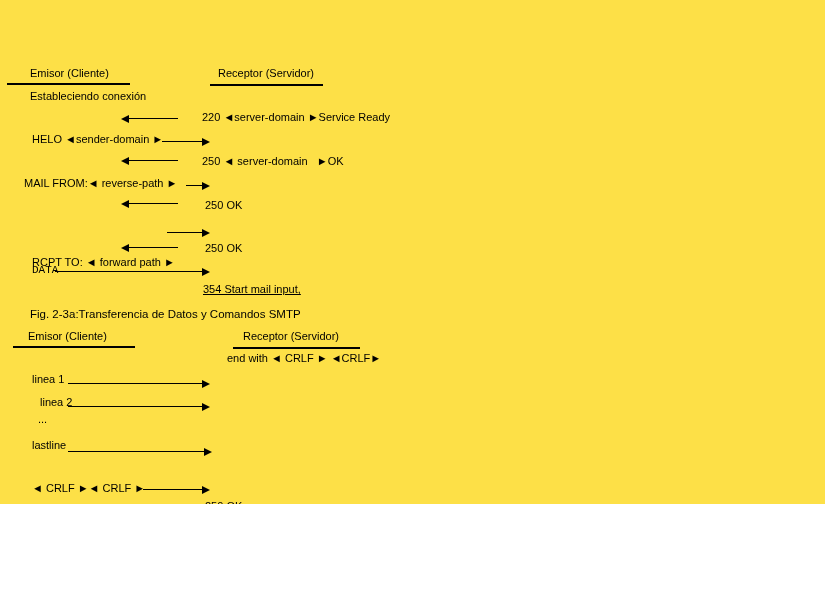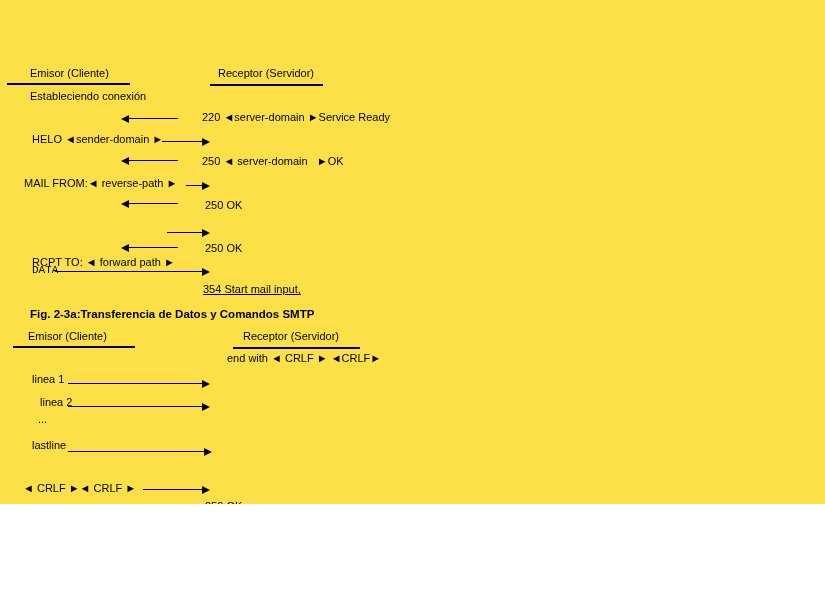--- a/index.html
+++ b/index.html
@@ -13,21 +13,21 @@
     overflow:hidden;
   }
   .lbl{
     position:absolute;
     white-space:pre;
     line-height:13px;
   }
   .caption{
     position:absolute;
     white-space:pre;
-    font-weight:bold;
+    font-weight:normal;
     font-size:11.5px;
     line-height:14px;
   }
   .rule{
     position:absolute;
     height:2px;
     background:#000000;
   }
   .arr{
     position:absolute;
@@ -111,21 +111,21 @@
   <div class="arr right" style="left:68px;top:383px;width:140px;"></div>
 
   <span class="lbl" style="left:32px;top:396px;padding-left:8px;">linea 2</span>
   <div class="arr right" style="left:68px;top:406px;width:140px;"></div>
 
   <span class="lbl" style="left:38px;top:413px;">...</span>
 
   <span class="lbl" style="left:32px;top:439px;">lastline</span>
   <div class="arr right" style="left:68px;top:451px;width:142px;"></div>
 
-  <span class="lbl" style="left:23px;top:482px;">◄ CRLF ►◄ CRLF ►</span>
+  <span class="lbl" style="left:32px;top:482px;">◄ CRLF ►◄ CRLF ►</span>
   <div class="arr right" style="left:143px;top:489px;width:65px;"></div>
 
   <div class="arr left thick" style="left:130px;top:506px;width:50px;"></div>
   <span class="lbl" style="left:205px;top:500px;">250 OK</span>
 
   <span class="lbl" style="left:32px;top:527px;">QUIT</span>
   <div class="arr right" style="left:63px;top:533px;width:145px;"></div>
 
   <div class="arr left thick" style="left:128px;top:554px;width:58px;"></div>
 

